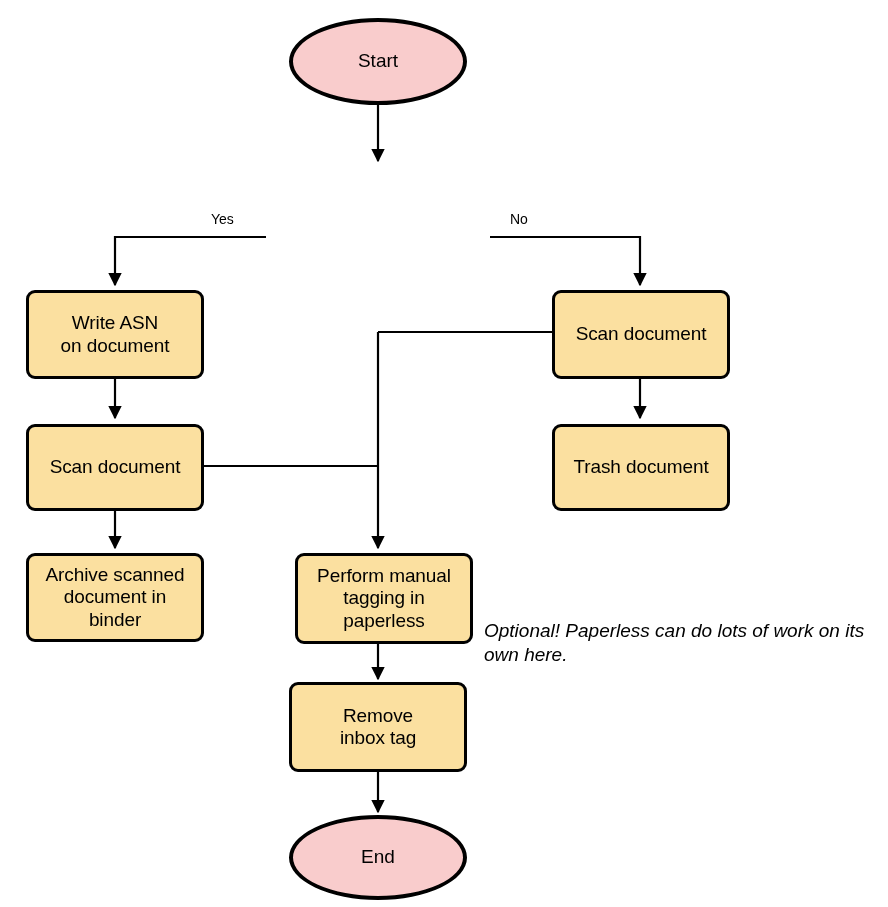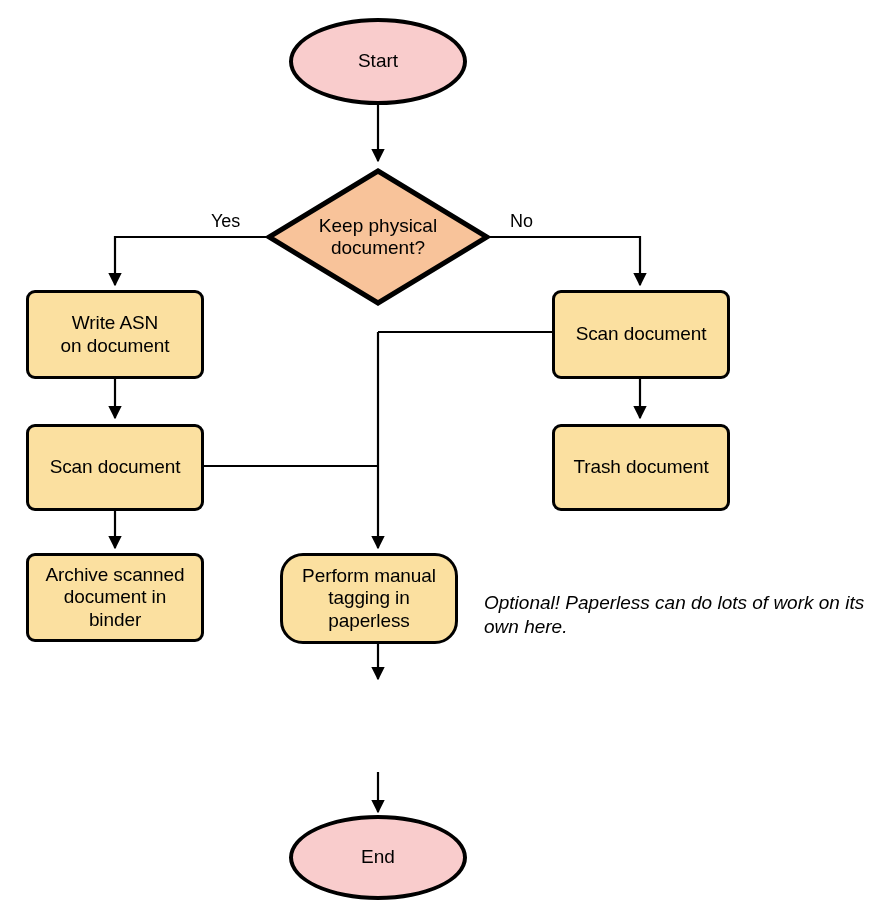--- a/index.html
+++ b/index.html
@@ -65,33 +65,34 @@
     height: 100%;
   }
   .node-decision .diamond-label {
     position: relative;
     z-index: 2;
     white-space: pre-line;
     line-height: 1.18;
   }
   .edge-label {
     position: absolute;
-    font-size: 18px;
+    font-size: 14px;
     color: #000000;
     background: transparent;
     z-index: 4;
     white-space: nowrap;
   }
   .annotation {
     position: absolute;
     font-size: 19px;
     font-style: italic;
     line-height: 1.28;
     color: #000000;
     z-index: 4;
+    margin-top: 28px;
   }
 </style>
 </head>
 <body>
 
 <div id="flowchart-root">
 
   <svg id="edge-layer" viewBox="0 0 888 907" width="888" height="907" xmlns="http://www.w3.org/2000/svg">
     <defs>
       <marker id="arrowhead" viewBox="0 0 10 10" refX="9" refY="5" markerWidth="6.2" markerHeight="6.2" orient="auto-start-reverse">
@@ -119,27 +120,20 @@
 
     <path d="M 378 644 L 378 679" fill="none" stroke="#000000" stroke-width="2.2" marker-end="url(#arrowhead)"></path>
 
     <path d="M 378 772 L 378 812" fill="none" stroke="#000000" stroke-width="2.2" marker-end="url(#arrowhead)"></path>
   </svg>
 
   <div class="node node-terminator" style="left:289px; top:18px; width:178px; height:87px;">
     <span>Start</span>
   </div>
 
-  <div class="node node-decision" style="left:266px; top:168px; width:224px; height:138px;">
-    <svg class="diamond-shape" viewBox="0 0 224 138" preserveAspectRatio="none" xmlns="http://www.w3.org/2000/svg">
-      <polygon points="112,3 221,69 112,135 3,69" fill="#F8C39A" stroke="#000000" stroke-width="5" vector-effect="non-scaling-stroke"></polygon>
-    </svg>
-    <span class="diamond-label">Keep physical
-document?</span>
-  </div>
 
   <div class="edge-label" style="left:211px; top:211px;">Yes</div>
   <div class="edge-label" style="left:510px; top:211px;text-align:center;">No</div>
 
   <div class="node node-process" style="left:26px; top:290px; width:178px; height:89px;justify-content:center;">
     <span>Write ASN
 on document</span>
   </div>
 
   <div class="node node-process" style="left:26px; top:424px; width:178px; height:87px;">
@@ -153,26 +147,30 @@
   </div>
 
   <div class="node node-process" style="left:552px; top:290px; width:178px; height:89px;">
     <span>Scan document</span>
   </div>
 
   <div class="node node-process" style="left:552px; top:424px; width:178px; height:87px;text-align:right;">
     <span>Trash document</span>
   </div>
 
-  <div class="node node-process" style="left:280px; top:553px; width:178px; height:91px;border-radius:23px;">
+  <div class="node node-process" style="left:295px; top:553px; width:178px; height:91px;">
     <span>Perform manual
 tagging in
 paperless</span>
   </div>
 
+  <div class="node node-process" style="left:289px; top:682px; width:178px; height:90px;">
+    <span>Remove
+inbox tag</span>
+  </div>
 
   <div class="node node-terminator" style="left:289px; top:815px; width:178px; height:85px;justify-content:center;">
     <span>End</span>
   </div>
 
   <div class="annotation" style="left:484px; top:591px; width:404px;">Optional! Paperless can do lots of work on its own here.</div>
 
 </div>
 
 </body></html>

